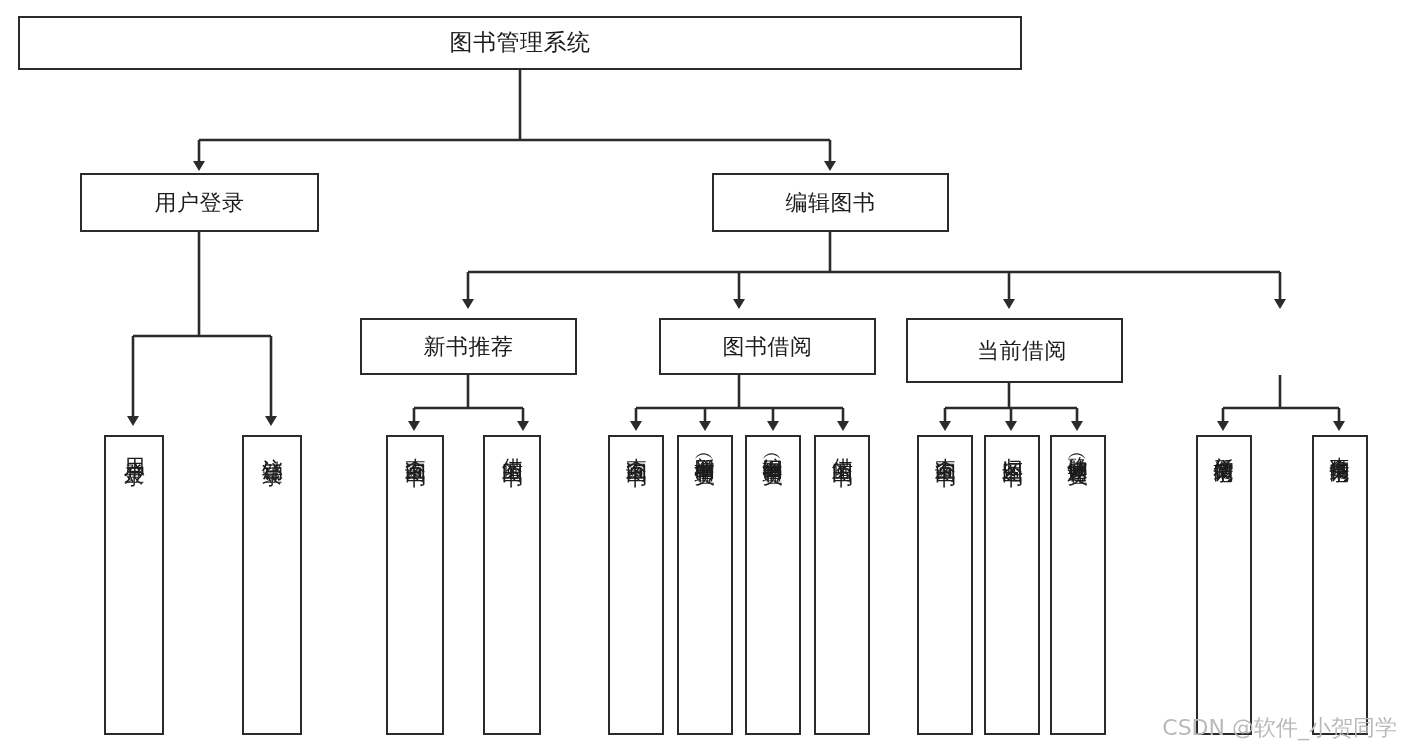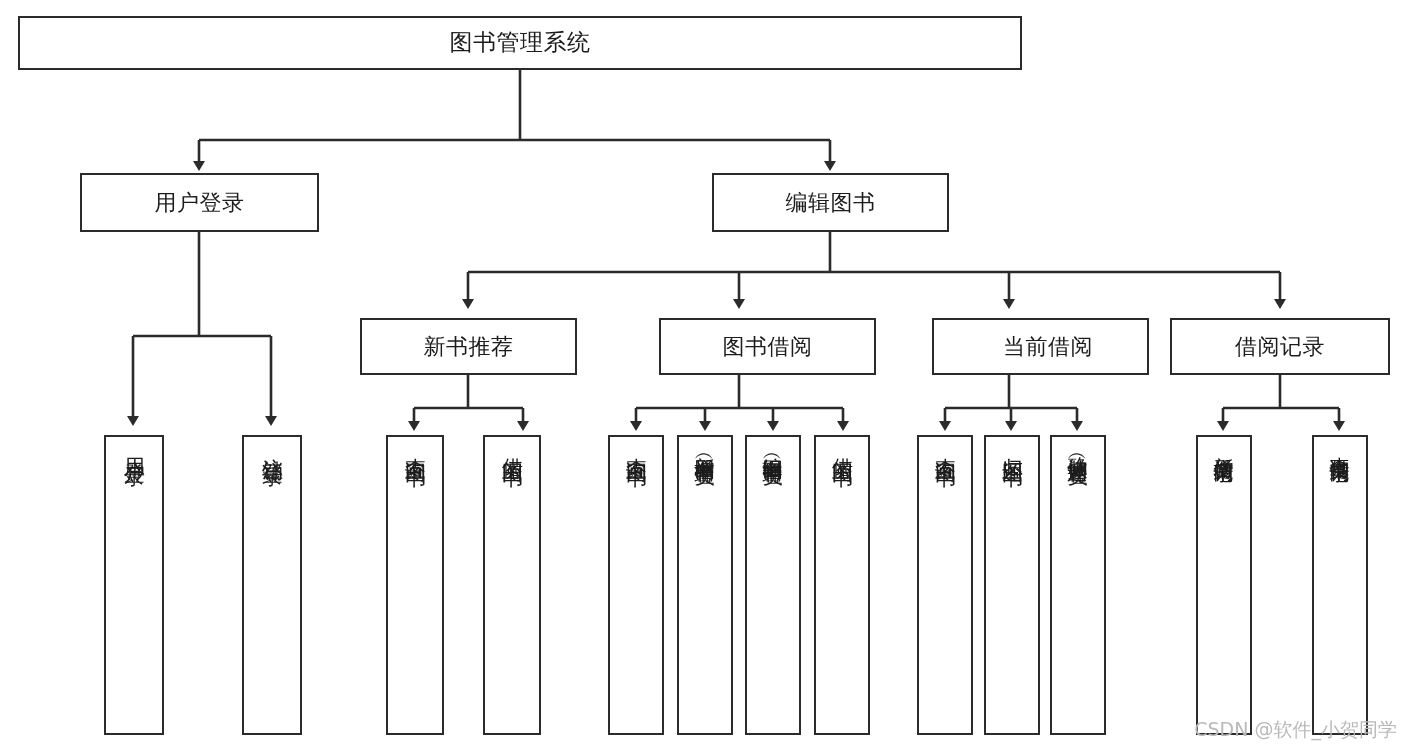--- a/index.html
+++ b/index.html
@@ -59,21 +59,21 @@
     left: 0;
     top: 0;
     width: 1405px;
     height: 747px;
     pointer-events: none;
   }
   .watermark {
     position: absolute;
     right: 8px;
     bottom: 4px;
-    font-size: 19px;
+    font-size: 22px;
     color: #b9b9b9;
     white-space: nowrap;
     font-family: "DejaVu Sans", "Liberation Sans", sans-serif;
   }
 </style>
 </head>
 <body>
 
 <div id="canvas">
 
@@ -140,27 +140,24 @@
   </div>
 
   <div class="node horiz" style="left:360px; top:318px; width:217px; height:57px;">
     <span class="label">新书推荐</span>
   </div>
 
   <div class="node horiz" style="left:631px; top:318px; width:217px; height:57px;margin-left:28px;">
     <span class="label">图书借阅</span>
   </div>
 
-  <div class="node horiz" style="left:932px; top:318px; width:217px; height:57px;padding-left:15px;">
+  <div class="node horiz" style="left:906px; top:318px; width:217px; height:65px;padding-left:15px;">
     <span class="label">当前借阅</span>
   </div>
 
-  <div class="node horiz" style="left:1170px; top:318px; width:220px; height:57px;">
-    <span class="label">借阅记录</span>
-  </div>
 
   <div class="node vert" style="left:104px; top:435px; width:60px; height:300px;">
     <span class="label">用户登录</span>
   </div>
 
   <div class="node vert" style="left:242px; top:435px; width:60px; height:300px;">
     <span class="label">注销登录</span>
   </div>
 
   <div class="node vert" style="left:386px; top:435px; width:58px; height:300px;">

